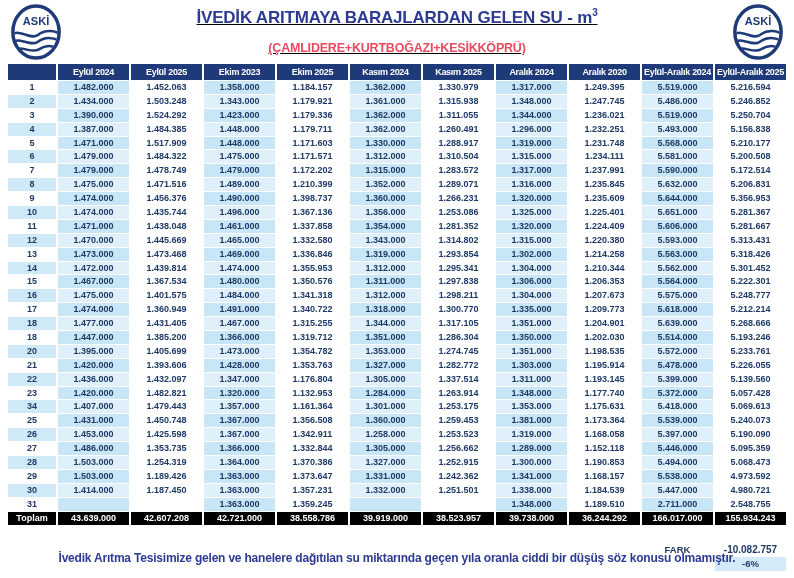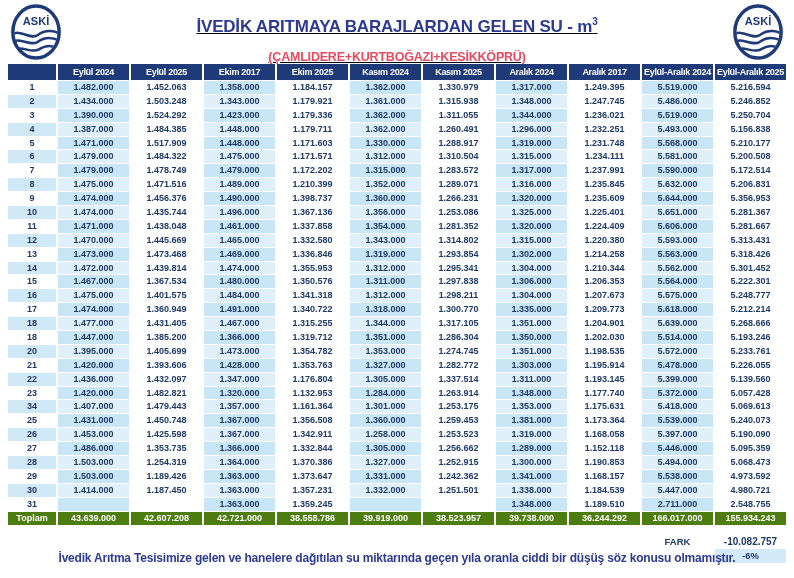--- a/index.html
+++ b/index.html
@@ -6,21 +6,21 @@
   html,body { background:#ffffff; }
   body {
     width:794px; height:578px;
     font-family:"Liberation Sans", sans-serif;
     position:relative; overflow:hidden;
   }
   .page { position:absolute; inset:0; }
 
   
   .hdr { position:absolute; top:0; left:0; right:0; height:62px; text-align:center;text-decoration:underline; }
-  .title { padding-top:16px; color:#2d3a92; font-size:17px; font-weight:bold; letter-spacing:-0.2px; }
+  .title { padding-top:7px; color:#2d3a92; font-size:17px; font-weight:bold; letter-spacing:-0.2px; }
   .title sup { font-size:10px; }
   .subtitle { margin-top:13px; color:#e84a5f; font-size:12.5px; font-weight:bold; letter-spacing:-0.2px; }
   .logo { position:absolute; top:3px; width:54px; height:58px; }
   .logo.left { left:9px; }
   .logo.right { right:9px; }
 
   
   .table-wrap { position:absolute; left:8px; right:8px; top:64px; }
   .grid11 {
     display:grid;
@@ -35,23 +35,23 @@
   }
   .cell {
     font-size:9px; font-weight:bold; color:#1e3a66;
     text-align:center; line-height:12.9px; white-space:nowrap; overflow:hidden;
   }
   .daycell.even { background:#cfe9f7; }
   .daycell.odd  { background:#ffffff; }
   .c24.odd  { background:#c8e6f6; }
   .c24.even { background:#dff0fa; }
   .c25 { background:#ffffff; }
-  .total { background:#4d7c0f; color:#ffffff; font-size:9px; line-height:13px; }
-
-  .farkrow { margin-top:10px; }
+  .total { background:#000000; color:#ffffff; font-size:9px; line-height:13px; }
+
+  .farkrow { margin-top:18px; }
   .farklabel { font-size:9.5px; font-weight:bold; color:#1e3a66; text-align:center; line-height:13px; }
   .farkvalue { font-size:10px; font-weight:bold; color:#1e3a66; text-align:center; line-height:13px; }
   .pctrow { margin-top:1px; }
   .pctcell { background:#d4eaf8; font-size:9.5px; font-weight:bold; color:#1e3a66; text-align:center; line-height:14px; }
 
   
   .footer {
     position:absolute; left:0; right:0; top:551px;
     text-align:center; color:#2d3a92; font-size:12px; font-weight:bold; letter-spacing:-0.2px;
   }
@@ -94,26 +94,26 @@
         <path d="M4 49 C13 43, 23 53, 31 48 S47 44, 53 49"></path>
       </g>
     </svg>
   </div>
 
   <div class="table-wrap">
     <div class="grid11 maingrid">
         <div class="hcell"></div>
         <div class="hcell">Eylül 2024</div>
         <div class="hcell">Eylül 2025</div>
-        <div class="hcell">Ekim 2017</div>
+        <div class="hcell">Ekim 2023</div>
         <div class="hcell">Ekim 2025</div>
         <div class="hcell">Kasım 2024</div>
         <div class="hcell">Kasım 2025</div>
         <div class="hcell">Aralık 2024</div>
-        <div class="hcell">Aralık 2017</div>
+        <div class="hcell">Aralık 2020</div>
         <div class="hcell">Eylül-Aralık 2024</div>
         <div class="hcell">Eylül-Aralık 2025</div>
         <div class="cell daycell odd">1</div>
         <div class="cell c24 odd">1.482.000</div>
         <div class="cell c25">1.452.063</div>
         <div class="cell c24 odd">1.358.000</div>
         <div class="cell c25">1.184.157</div>
         <div class="cell c24 odd">1.362.000</div>
         <div class="cell c25">1.330.979</div>
         <div class="cell c24 odd">1.317.000</div>

